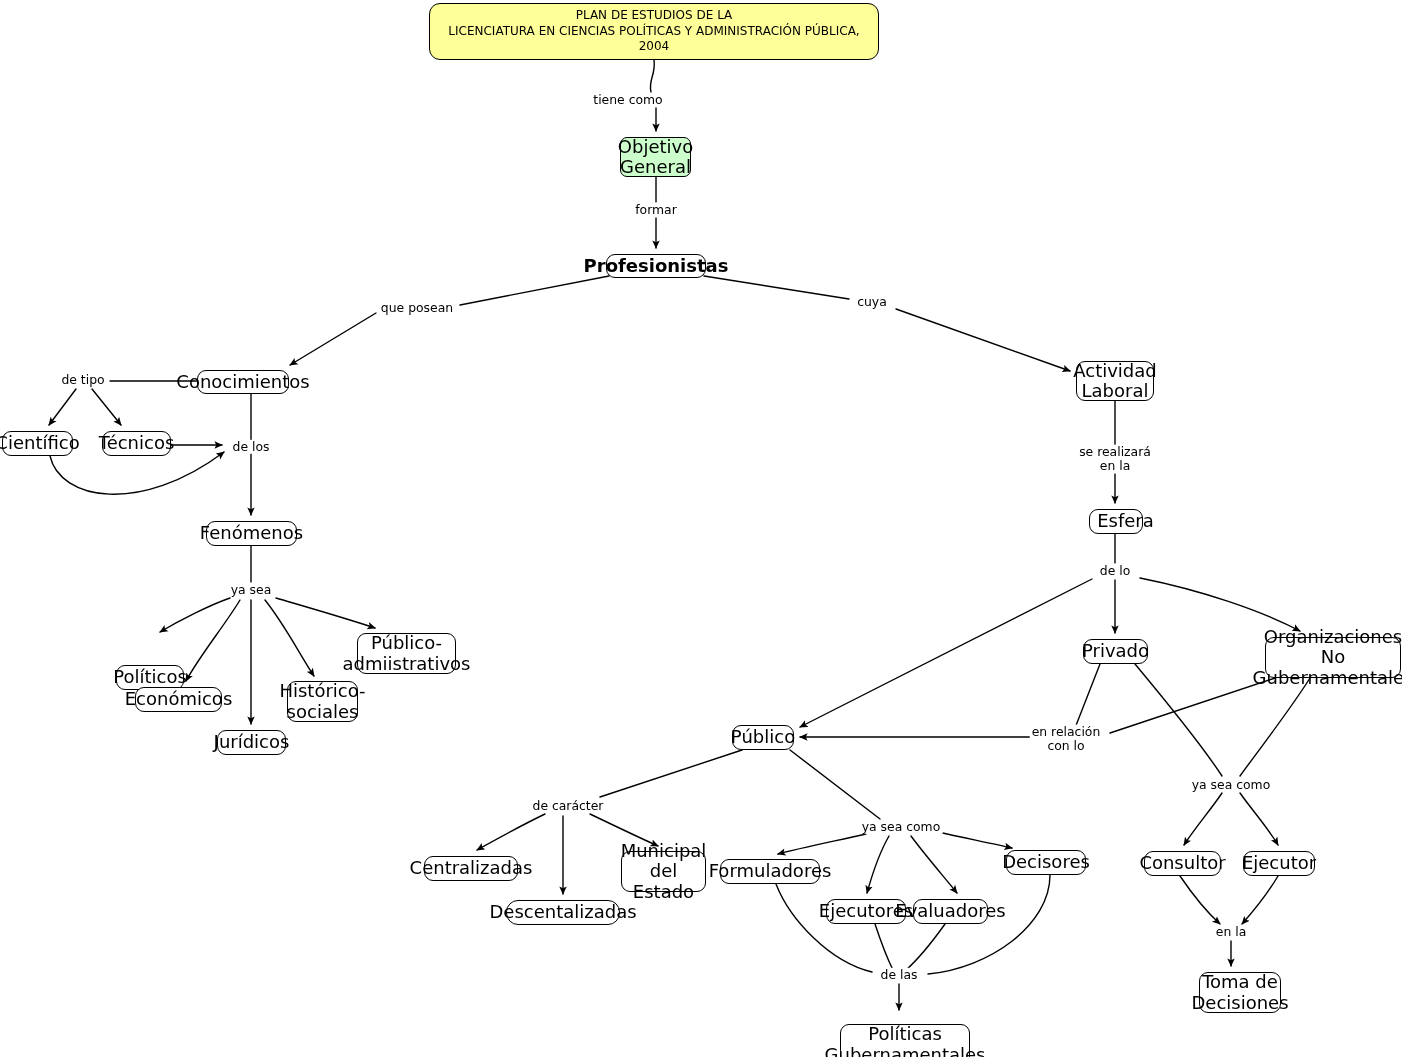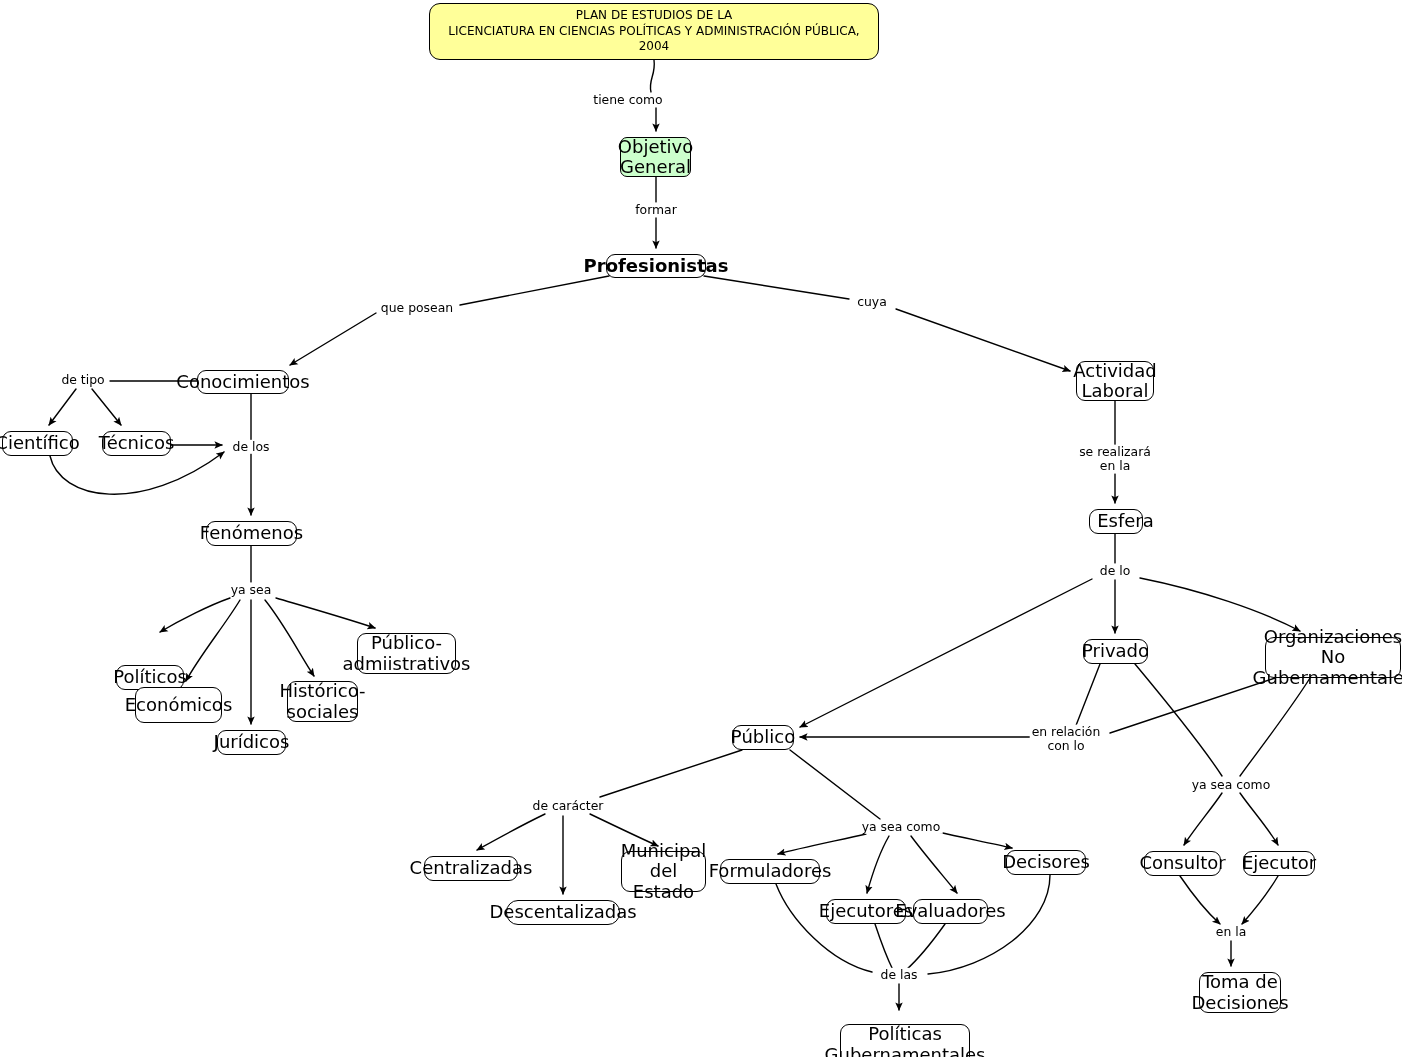--- a/index.html
+++ b/index.html
@@ -137,21 +137,21 @@
 LICENCIATURA EN CIENCIAS POLÍTICAS Y ADMINISTRACIÓN PÚBLICA,
 2004</div>
       <div class="node goal" style="left: 620px; top: 137px; width: 71px; height: 40px;">Objetivo
 General</div>
       <div class="node" style="left: 606px; top: 254px; width: 100px; height: 24px; font-weight: bold;">Profesionistas</div>
       <div class="node" style="left: 197px; top: 370px; width: 92px; height: 24px;">Conocimientos</div>
       <div class="node" style="left: 2px; top: 431px; width: 71px; height: 25px;">Científico</div>
       <div class="node" style="left: 102px; top: 431px; width: 69px; height: 25px;">Técnicos</div>
       <div class="node" style="left: 206px; top: 521px; width: 91px; height: 25px;">Fenómenos</div>
       <div class="node" style="left: 116px; top: 637px; width: 68px; height: 25px; margin-top: 28px;">Políticos</div>
-      <div class="node" style="left: 135px; top: 687px; width: 87px; height: 36px;">Económicos</div>
+      <div class="node" style="left: 135px; top: 687px; width: 87px; height: 25px;">Económicos</div>
       <div class="node" style="left: 217px; top: 730px; width: 69px; height: 25px;">Jurídicos</div>
       <div class="node" style="left: 287px; top: 681px; width: 71px; height: 41px;">Histórico-
 sociales</div>
       <div class="node" style="left: 357px; top: 633px; width: 99px; height: 41px;">Público-
 admiistrativos</div>
       <div class="node" style="left: 1076px; top: 361px; width: 78px; height: 40px;">Actividad
 Laboral</div>
       <div class="node" style="left: 1089px; top: 509px; width: 54px; height: 25px; padding-left: 24px;">Esfera</div>
       <div class="node" style="left: 1083px; top: 639px; width: 65px; height: 25px;">Privado</div>
       <div class="node" style="left: 1265px; top: 637px; width: 136px; height: 41px;">Organizaciones No

